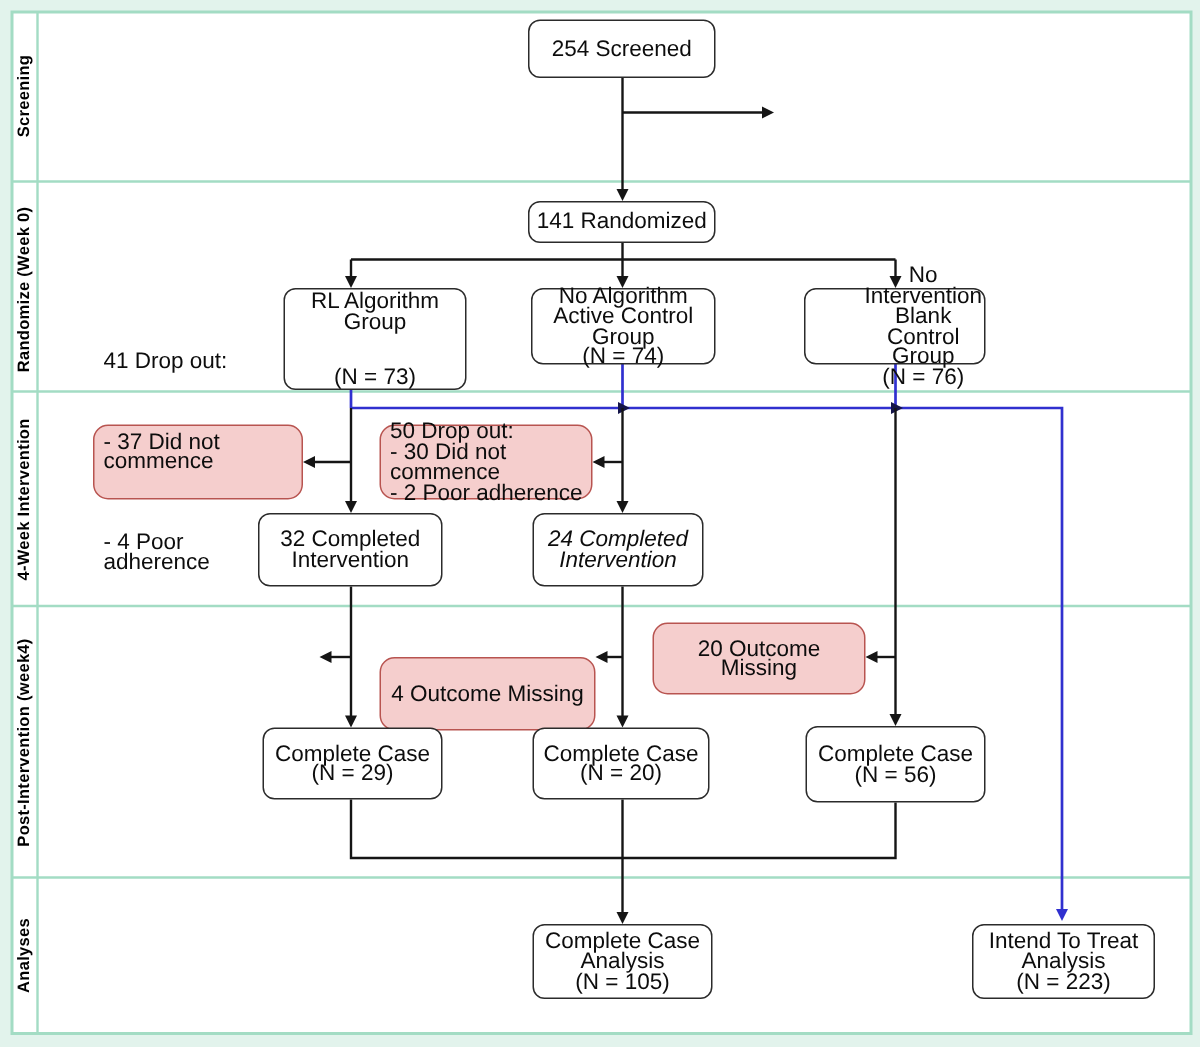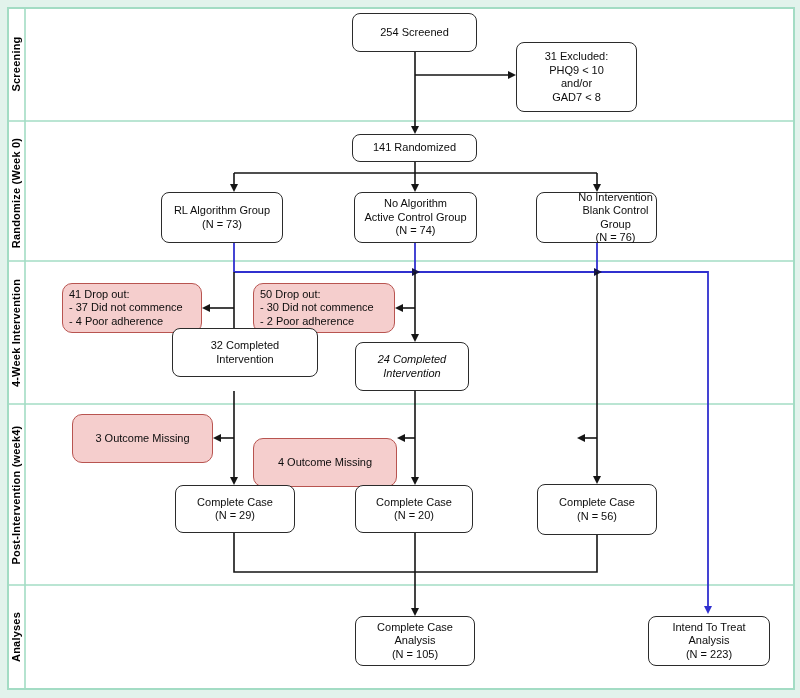--- a/index.html
+++ b/index.html
@@ -20,21 +20,21 @@
   svg.wires{position:absolute;left:0;top:0;}
   .lane-label{
     position:absolute;transform:translate(-50%,-50%) rotate(-90deg);
     font-size:11px;font-weight:bold;color:#000;white-space:nowrap;letter-spacing:.2px;
   }
   .node{
     position:absolute;box-sizing:border-box;
     display:flex;flex-direction:column;justify-content:center;align-items:center;
     text-align:center;background:#fff;
     border:1.6px solid var(--node-border);border-radius:8px;
-    font-size:11px;line-height:13.5px;color:#0d0d0d;padding:1px 2px;
+    font-size:15px;line-height:13.5px;color:#0d0d0d;padding:1px 2px;
   }
   .node.pink{background:var(--pink);border-color:var(--pink-border);border-radius:10px;}
   .node.pink-left{align-items:flex-start;text-align:left;padding:2px 4px 2px 6px;}
   .node span{display:block;}
 </style>
 </head>
 <body>
 
 <div class="stage">
 
@@ -105,66 +105,60 @@
   </svg>
 
 <div class="lane-label" style="left: 16px; top: 64px;">Screening</div>
     <div class="lane-label" style="left: 16px; top: 193px;">Randomize (Week 0)</div>
     <div class="lane-label" style="left: 16px; top: 333px;">4-Week Intervention</div>
     <div class="lane-label" style="left: 16px; top: 495px;">Post-Intervention (week4)</div>
     <div class="lane-label" style="left: 16px; top: 637px;">Analyses</div>
     <div class="node" style="left: 352px; top: 13px; width: 125px; height: 39px;">
       <span>254 Screened</span>
     </div>
-    <div class="node" style="left: 516px; top: 42px; width: 121px; height: 70px;">
-      <span>31 Excluded:</span>
-      <span>PHQ9 &lt; 10</span>
-      <span>and/or</span>
-      <span>GAD7 &lt; 8</span>
-    </div>
     <div class="node" style="left: 352px; top: 134px; width: 125px; height: 28px;">
       <span>141 Randomized</span>
     </div>
-    <div class="node" style="left: 161px; top: 192px; width: 122px; height: 51px;">
+    <div class="node" style="left: 189px; top: 192px; width: 122px; height: 68px; justify-content: space-between;">
       <span>RL Algorithm Group</span>
       <span>(N = 73)</span>
     </div>
     <div class="node" style="left: 354px; top: 192px; width: 123px; height: 51px;">
       <span>No Algorithm</span>
       <span>Active Control Group</span>
       <span>(N = 74)</span>
     </div>
     <div class="node" style="left: 536px; top: 192px; width: 121px; height: 51px; padding-left: 40px;">
       <span>No Intervention</span>
       <span>Blank Control Group</span>
       <span>(N = 76)</span>
     </div>
-    <div class="node pink pink-left" style="left: 62px; top: 283px; width: 140px; height: 50px;">
+    <div class="node pink pink-left" style="left: 62px; top: 283px; width: 140px; height: 50px; gap: 40px;">
       <span>41 Drop out:</span>
       <span>- 37 Did not commence</span>
       <span>- 4 Poor adherence</span>
     </div>
     <div class="node pink pink-left" style="left: 253px; top: 283px; width: 142px; height: 50px;">
       <span>50 Drop out:</span>
       <span>- 30 Did not commence</span>
       <span>- 2 Poor adherence</span>
     </div>
-    <div class="node" style="left: 172px; top: 328px; width: 146px; height: 49px;">
+    <div class="node" style="left: 172px; top: 342px; width: 123px; height: 49px;">
       <span>32 Completed</span>
       <span>Intervention</span>
     </div>
     <div class="node" style="left: 355px; top: 342px; width: 114px; height: 49px; font-style: italic;">
       <span>24 Completed</span>
       <span>Intervention</span>
     </div>
-    <div class="node pink" style="left: 72px; top: 414px; width: 141px; height: 49px;">
-      <span>3 Outcome Missing</span>
-    </div>
     <div class="node pink" style="left: 253px; top: 414px; width: 144px; height: 49px; margin-top: 24px;">
       <span>4 Outcome Missing</span>
+    </div>
+    <div class="node pink" style="left: 435px; top: 415px; width: 142px; height: 48px;">
+      <span>20 Outcome Missing</span>
     </div>
     <div class="node" style="left: 175px; top: 485px; width: 120px; height: 48px;">
       <span>Complete Case</span>
       <span>(N = 29)</span>
     </div>
     <div class="node" style="left: 355px; top: 485px; width: 118px; height: 48px;">
       <span>Complete Case</span>
       <span>(N = 20)</span>
     </div>
     <div class="node" style="left: 537px; top: 484px; width: 120px; height: 51px;">

